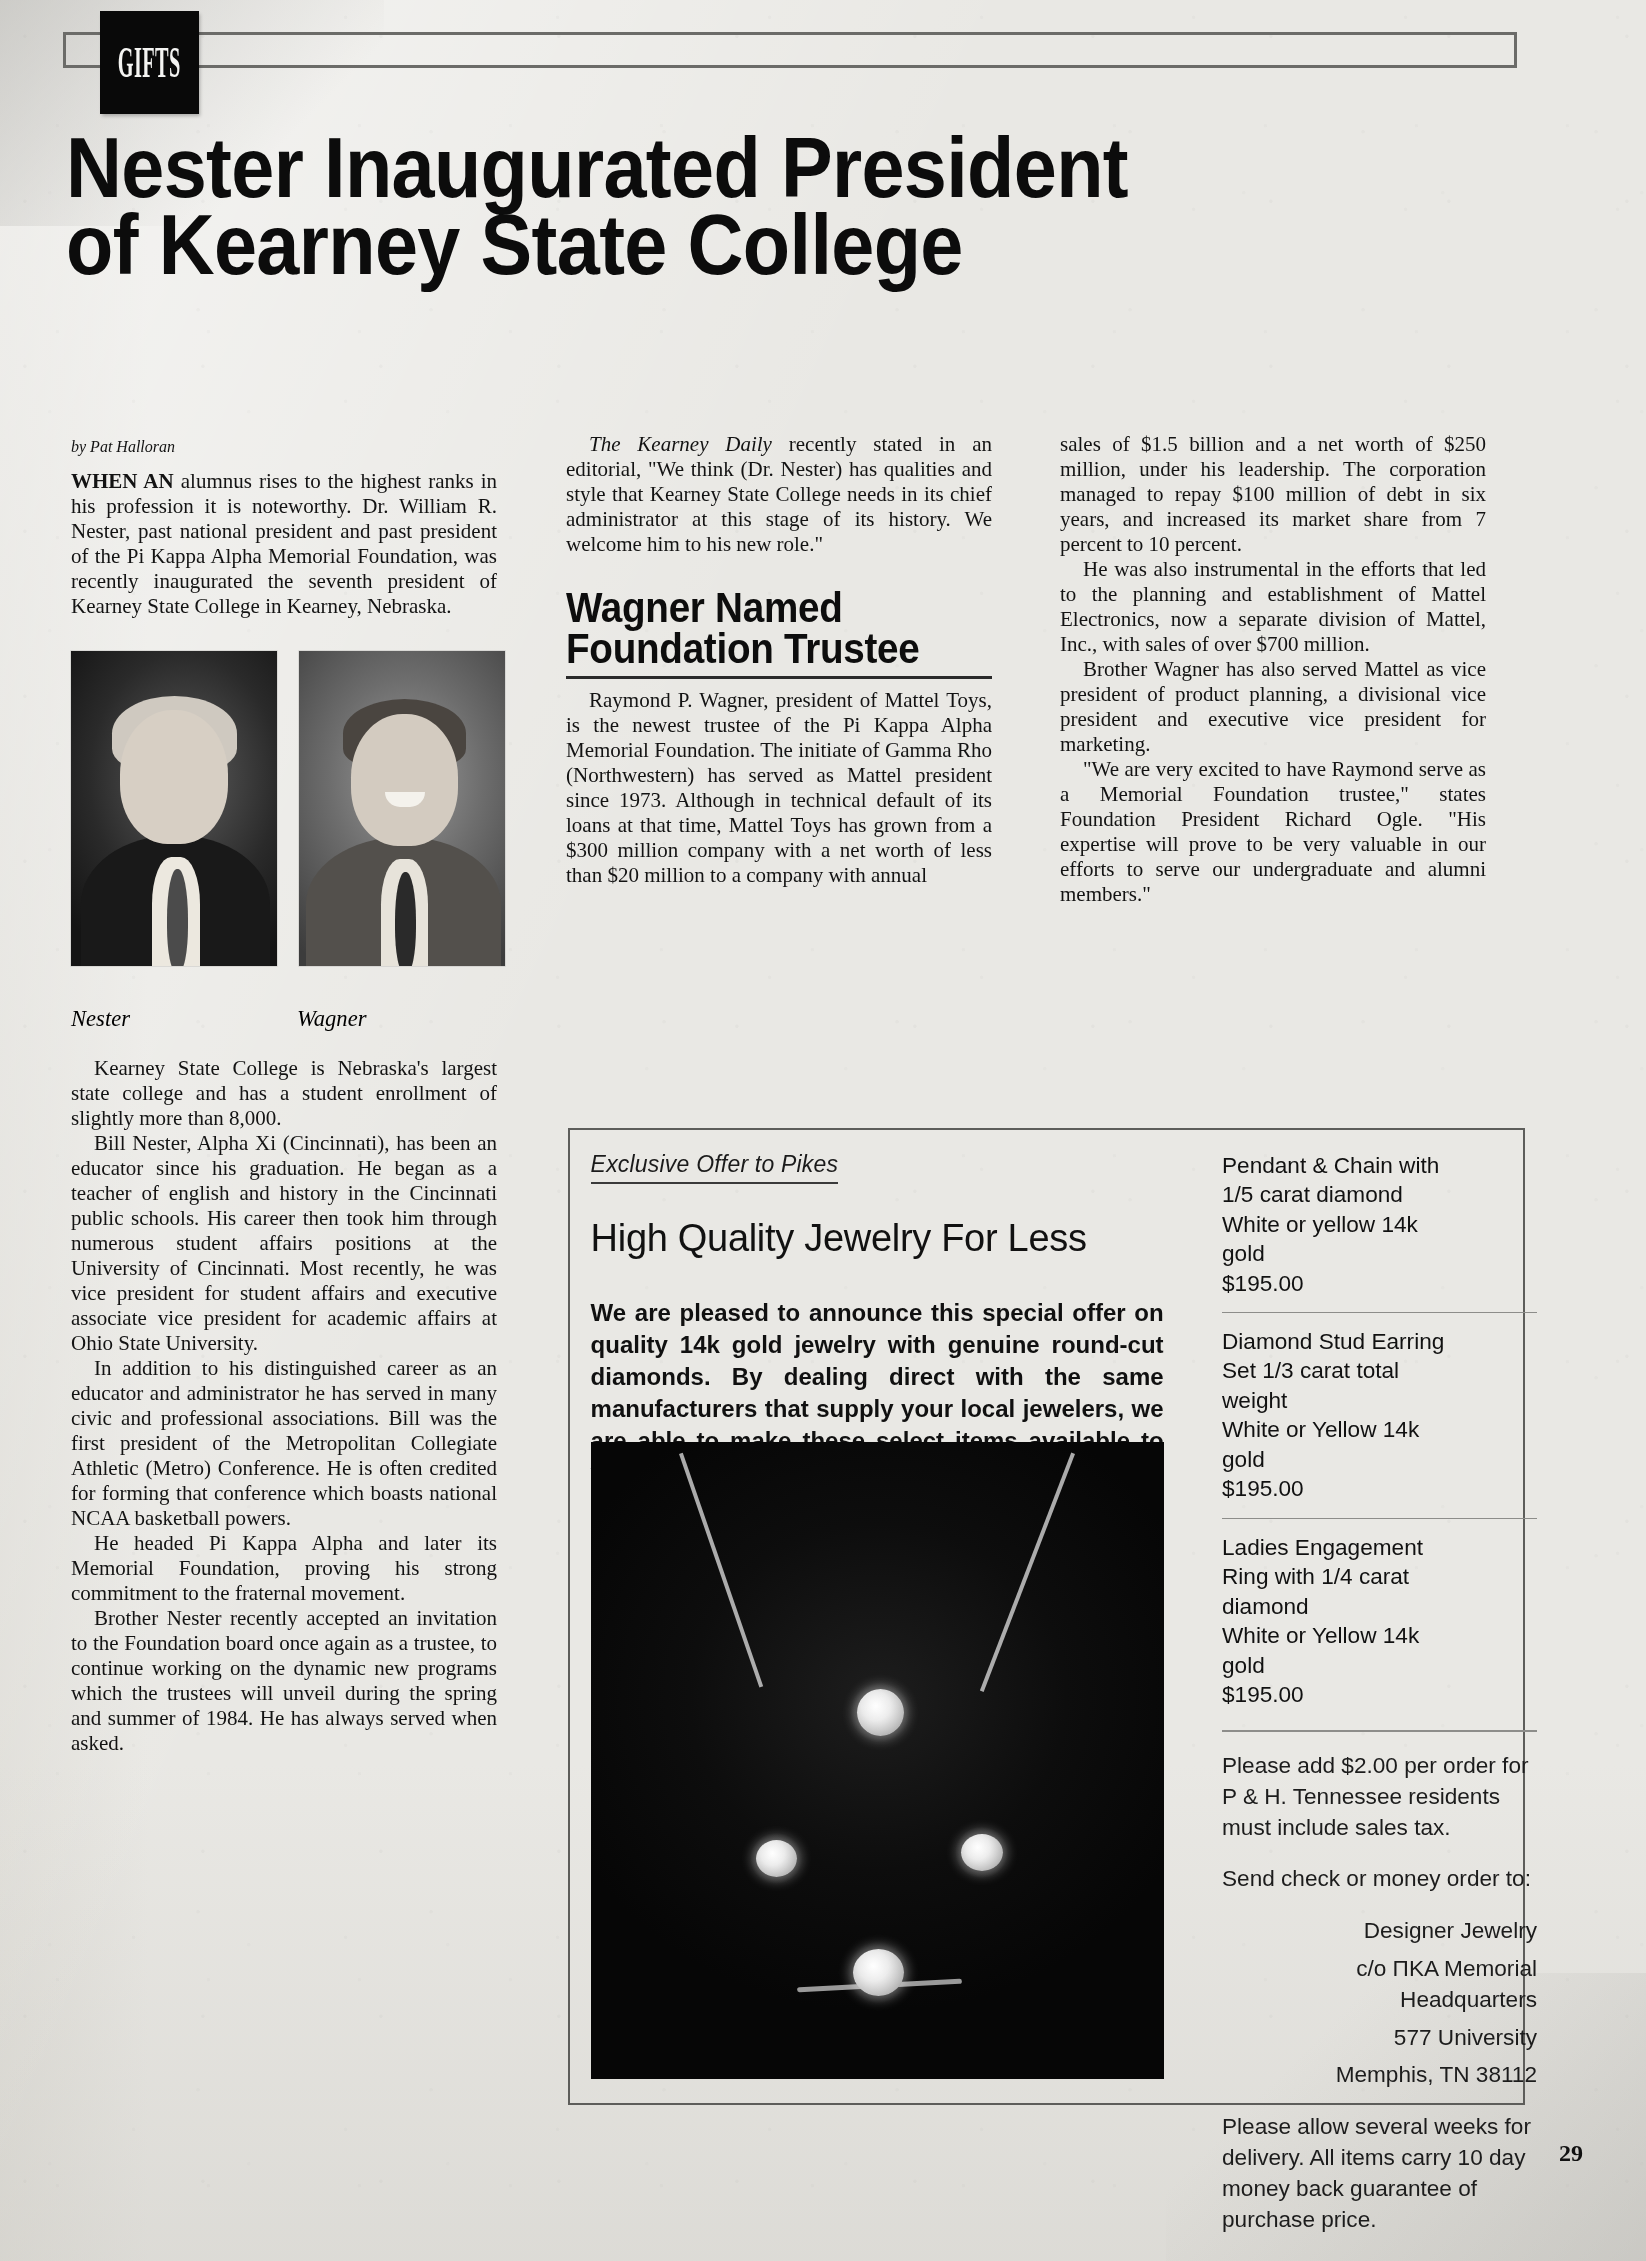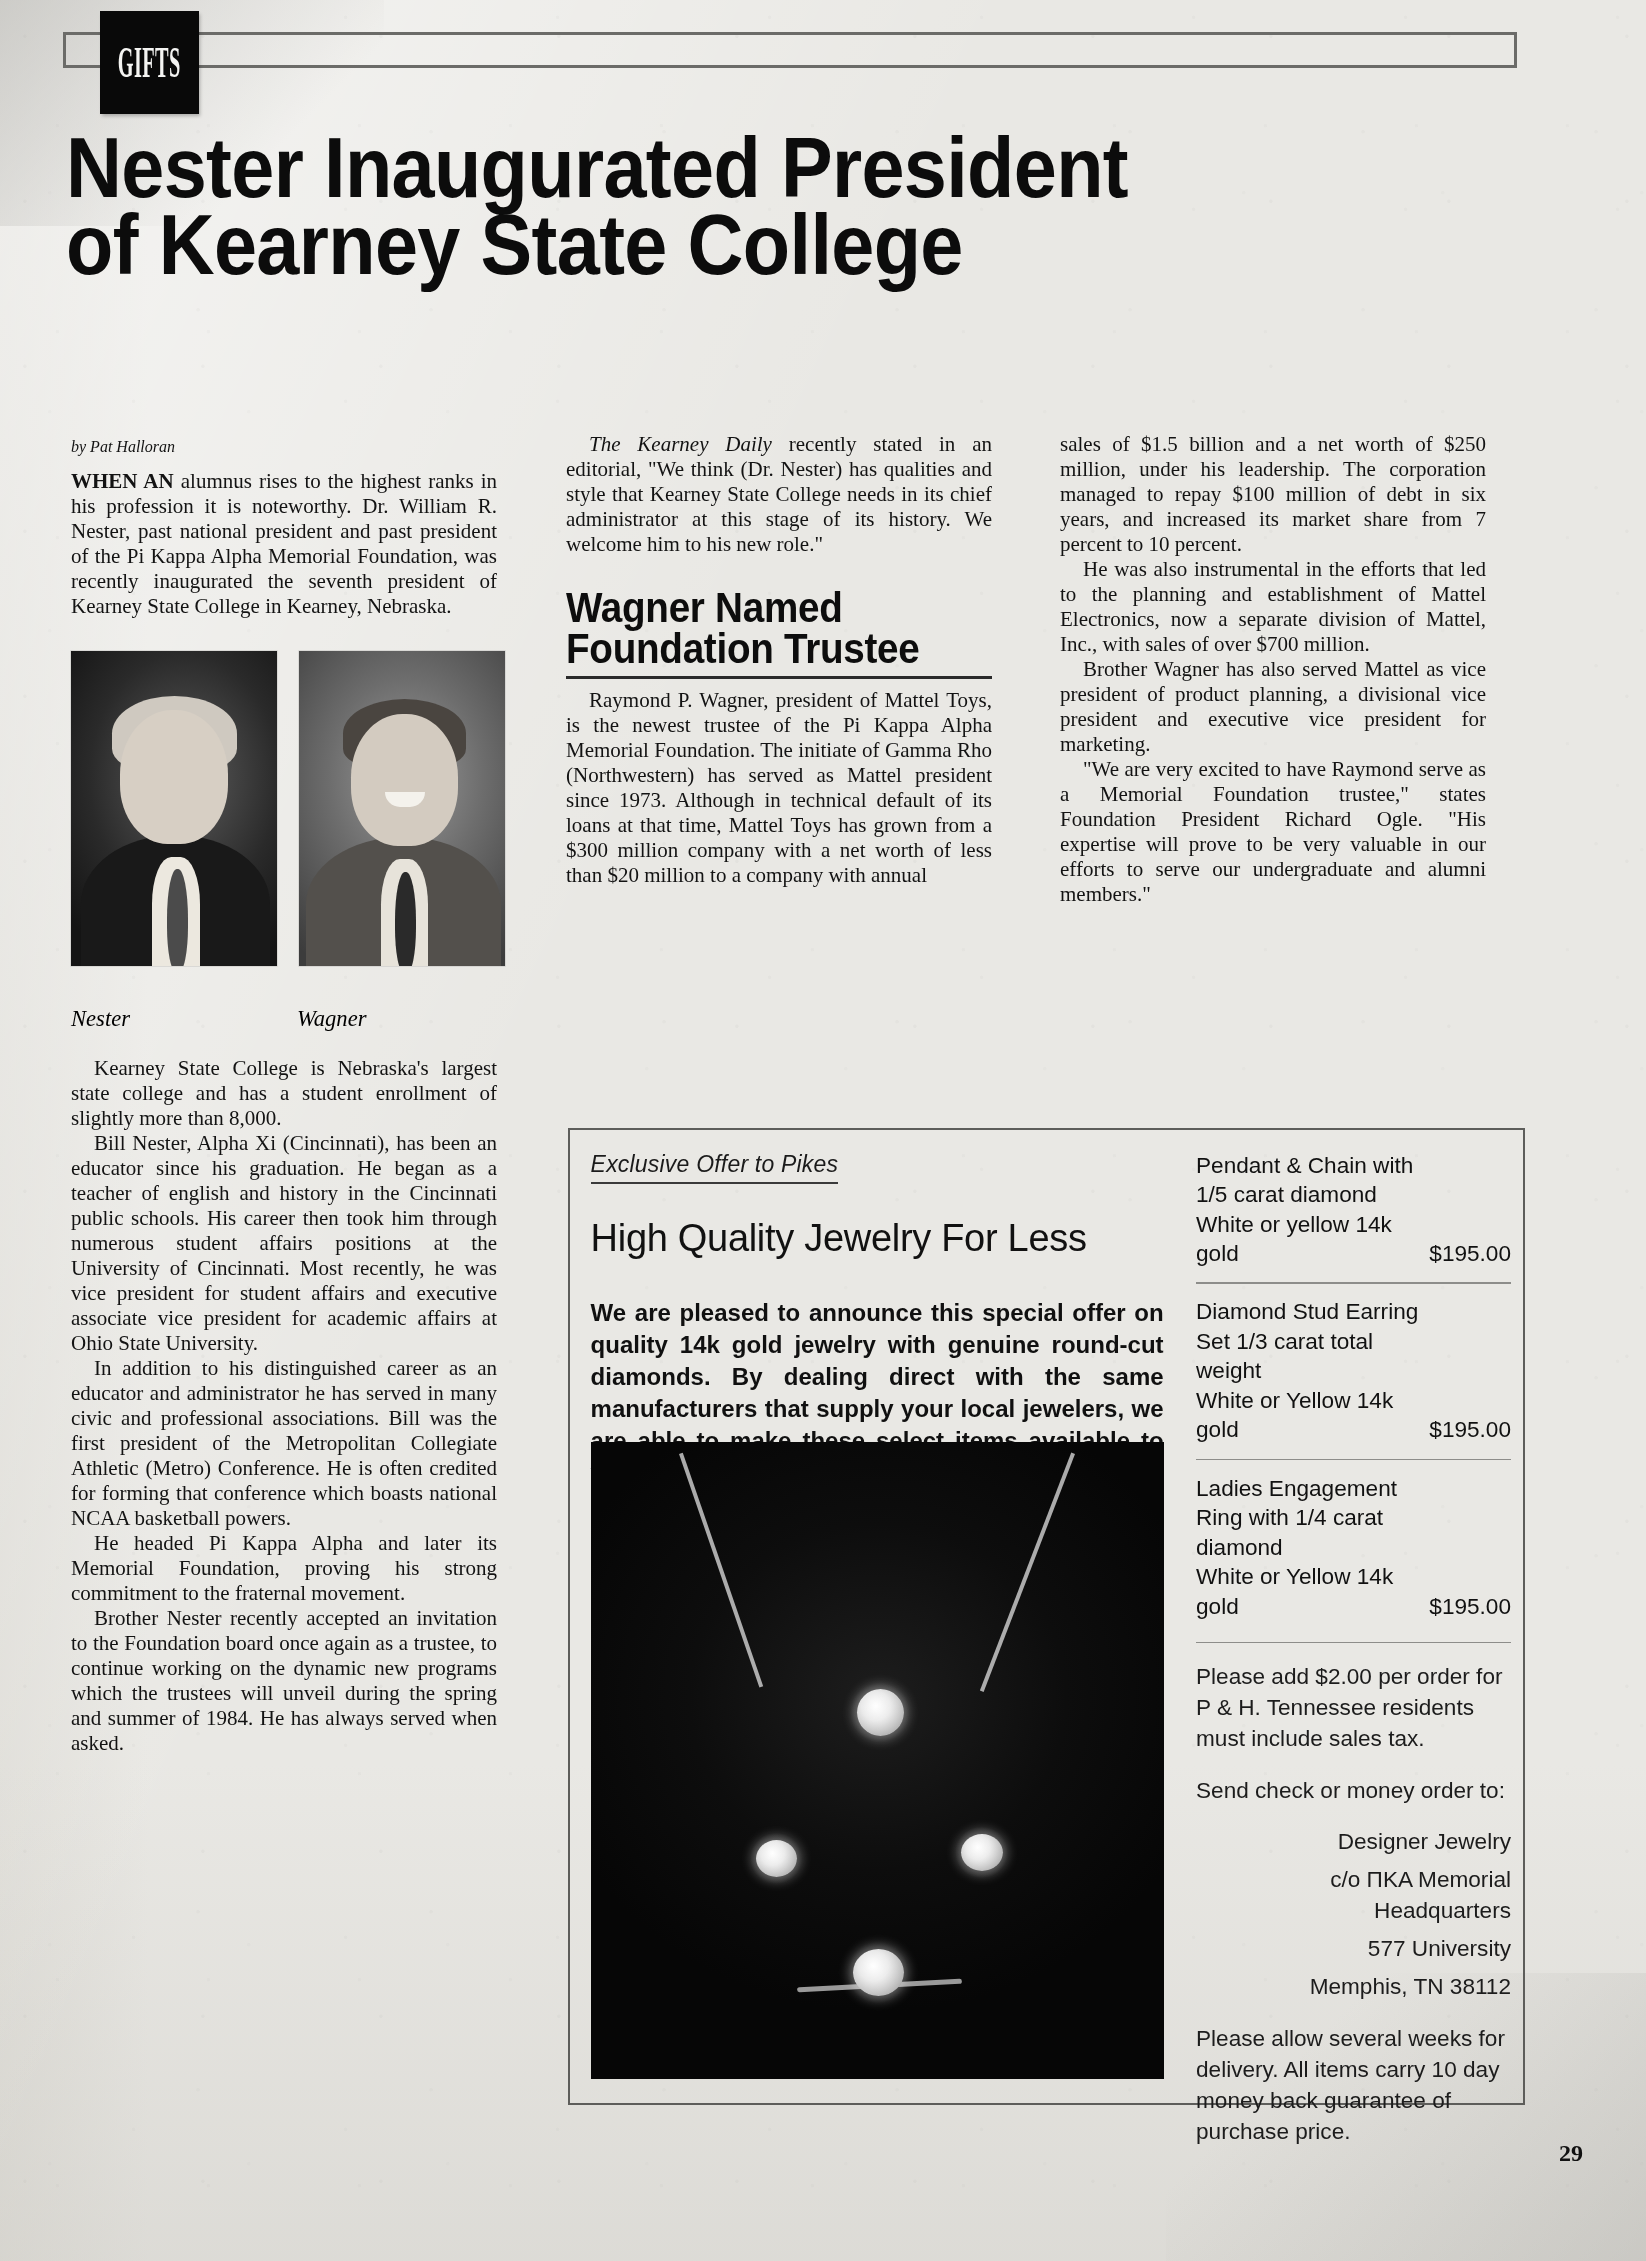--- a/index.html
+++ b/index.html
@@ -99,21 +99,21 @@
     margin:30px 0 0 0;text-indent:0 !important;text-align:left;}
   .subhead span{display:block;transform:scaleX(.92);transform-origin:left center;}
   .subrule{height:2.7px;background:#2a2a2a;margin:6.9px 0 9.6px 0;}
 
   
   #ad{position:absolute;left:568px;top:1128px;width:953px;height:973px;
     border:2.1px solid #5d5d5a;background:transparent;}
   #ad .inner{position:absolute;inset:0;padding-left:43px;}
 
   .adleft{position:absolute;left:20.6px;top:20.6px;width:573px;}
-  .adright{position:absolute;left:626px;top:20.6px;width:315px;}
+  .adright{position:absolute;left:652px;top:20.6px;width:315px;}
 
   .eyebrow{font-family:"Liberation Sans",sans-serif;font-style:italic;
     font-size:23px;color:#1b1b1b;display:inline-block;
     border-bottom:2.1px solid #3a3a3a;padding-bottom:4.8px;letter-spacing:0.2px;}
   .adtitle{font-family:"Liberation Sans",sans-serif;font-size:38px;color:#111;
     margin-top:33px;letter-spacing:-0.3px;}
   .adbody{font-family:"Liberation Sans",sans-serif;font-weight:700;font-size:24px;
     line-height:32px;color:#101010;margin-top:37px;text-align:justify;}
 
   #adphoto{position:absolute;left:20.6px;top:312px;width:573px;height:637px;background:#0a0a0a;overflow:hidden;}
@@ -122,21 +122,21 @@
       radial-gradient(ellipse 343px 315px at 50% 40%, #1d1d1d 0%, #0d0d0d 55%, #060606 100%);}
   .chain{position:absolute;background:#cfcfcf;opacity:.82;}
   .gem{position:absolute;border-radius:50%;
     background:radial-gradient(circle at 40% 36%, #ffffff 0%, #e7e7e7 35%, #b9b9b9 68%, #8e8e8e 100%);
     box-shadow:0 0 11px 4.8px rgba(255,255,255,.30);}
   .gem::after{content:"";position:absolute;inset:-6.9px;border-radius:50%;
     background:radial-gradient(circle, rgba(255,255,255,.32) 0%, rgba(255,255,255,0) 70%);}
   .band{position:absolute;height:4.8px;background:#b4b4b4;border-radius:2.7px;opacity:.85;}
 
   .prod{font-family:"Liberation Sans",sans-serif;font-size:22.6px;line-height:29.5px;color:#111;}
-  .prod .l{display:flex;justify-content:space-between;}
+  .prod .l{display:flex;justify-content:space-between;flex-direction:column;}
   .prodsep{height:1.4px;background:#8d8d8a;margin:13.7px 0;}
   .prodrule{height:1.4px;background:#8d8d8a;margin:20.6px 0 18px 0;}
 
   .order{font-family:"Liberation Sans",sans-serif;font-size:22.6px;line-height:31px;color:#1c1c1c;}
   .order p{margin:0 0 20.6px 0;}
   .order p:last-child{margin-bottom:0;}
   .order .center{text-align:right;}
 
   #pageno{position:absolute;right:63px;top:2140px;font-weight:700;font-size:24px;color:#111;}
 </style>

